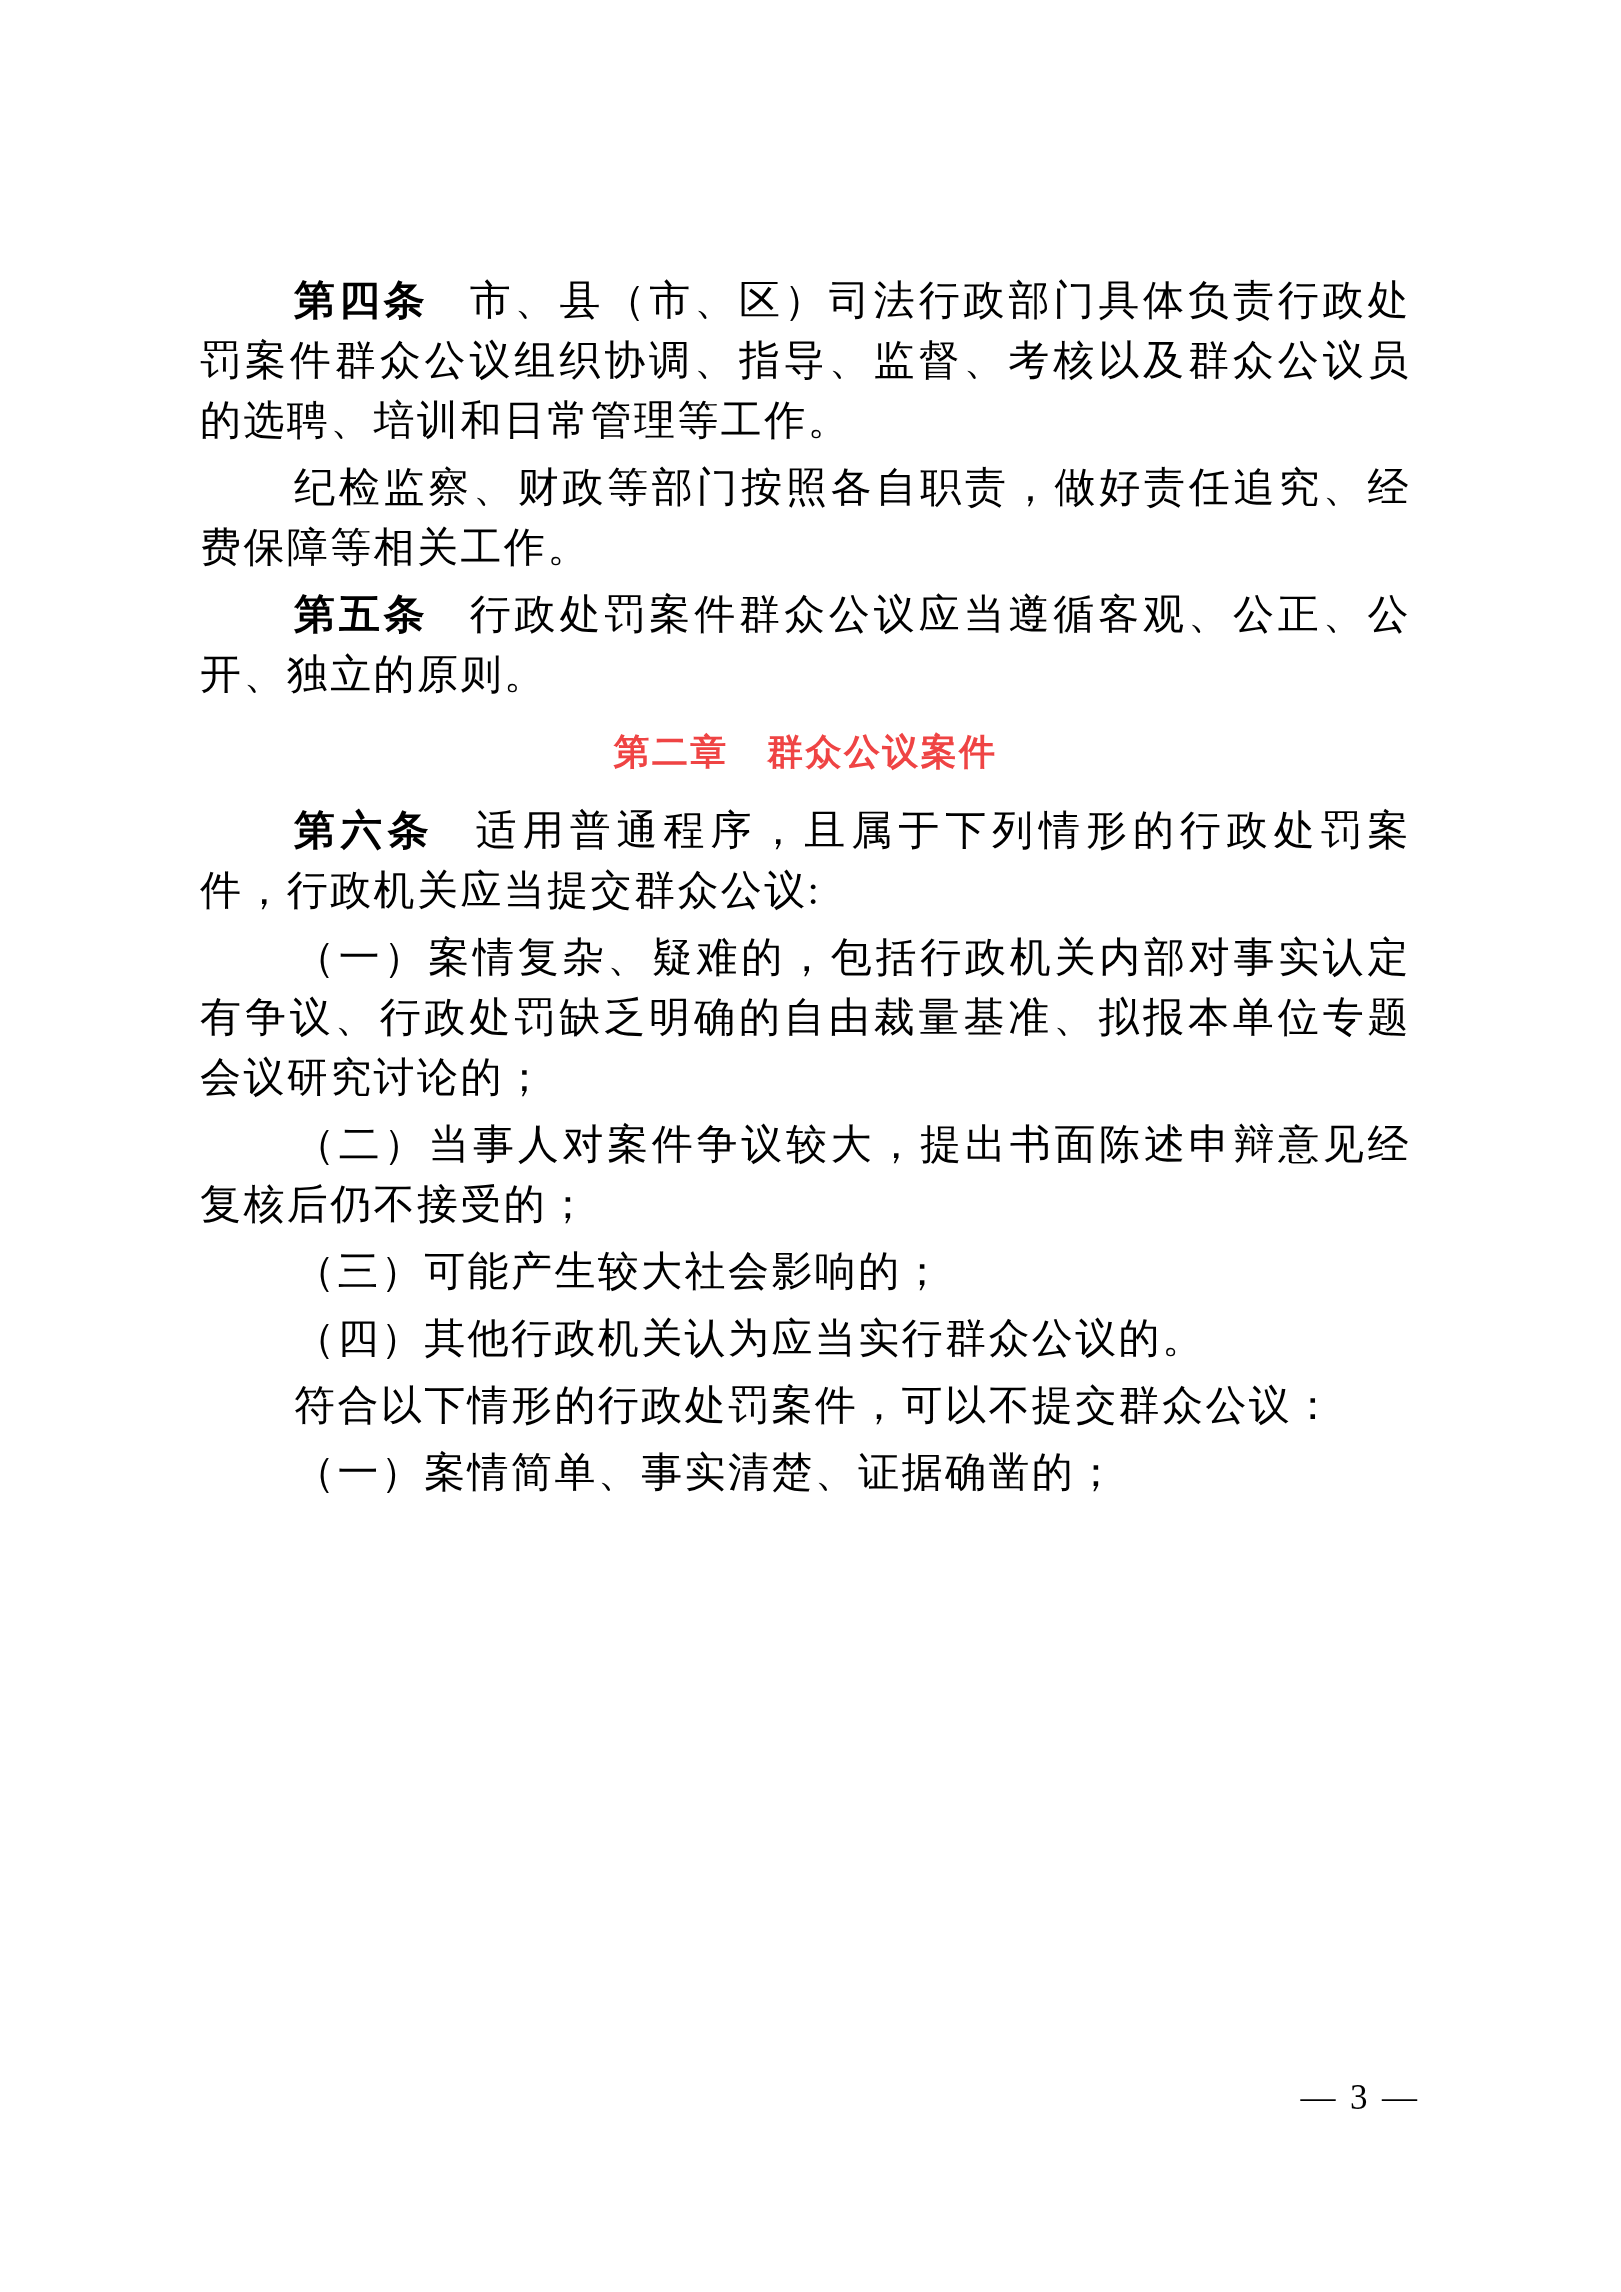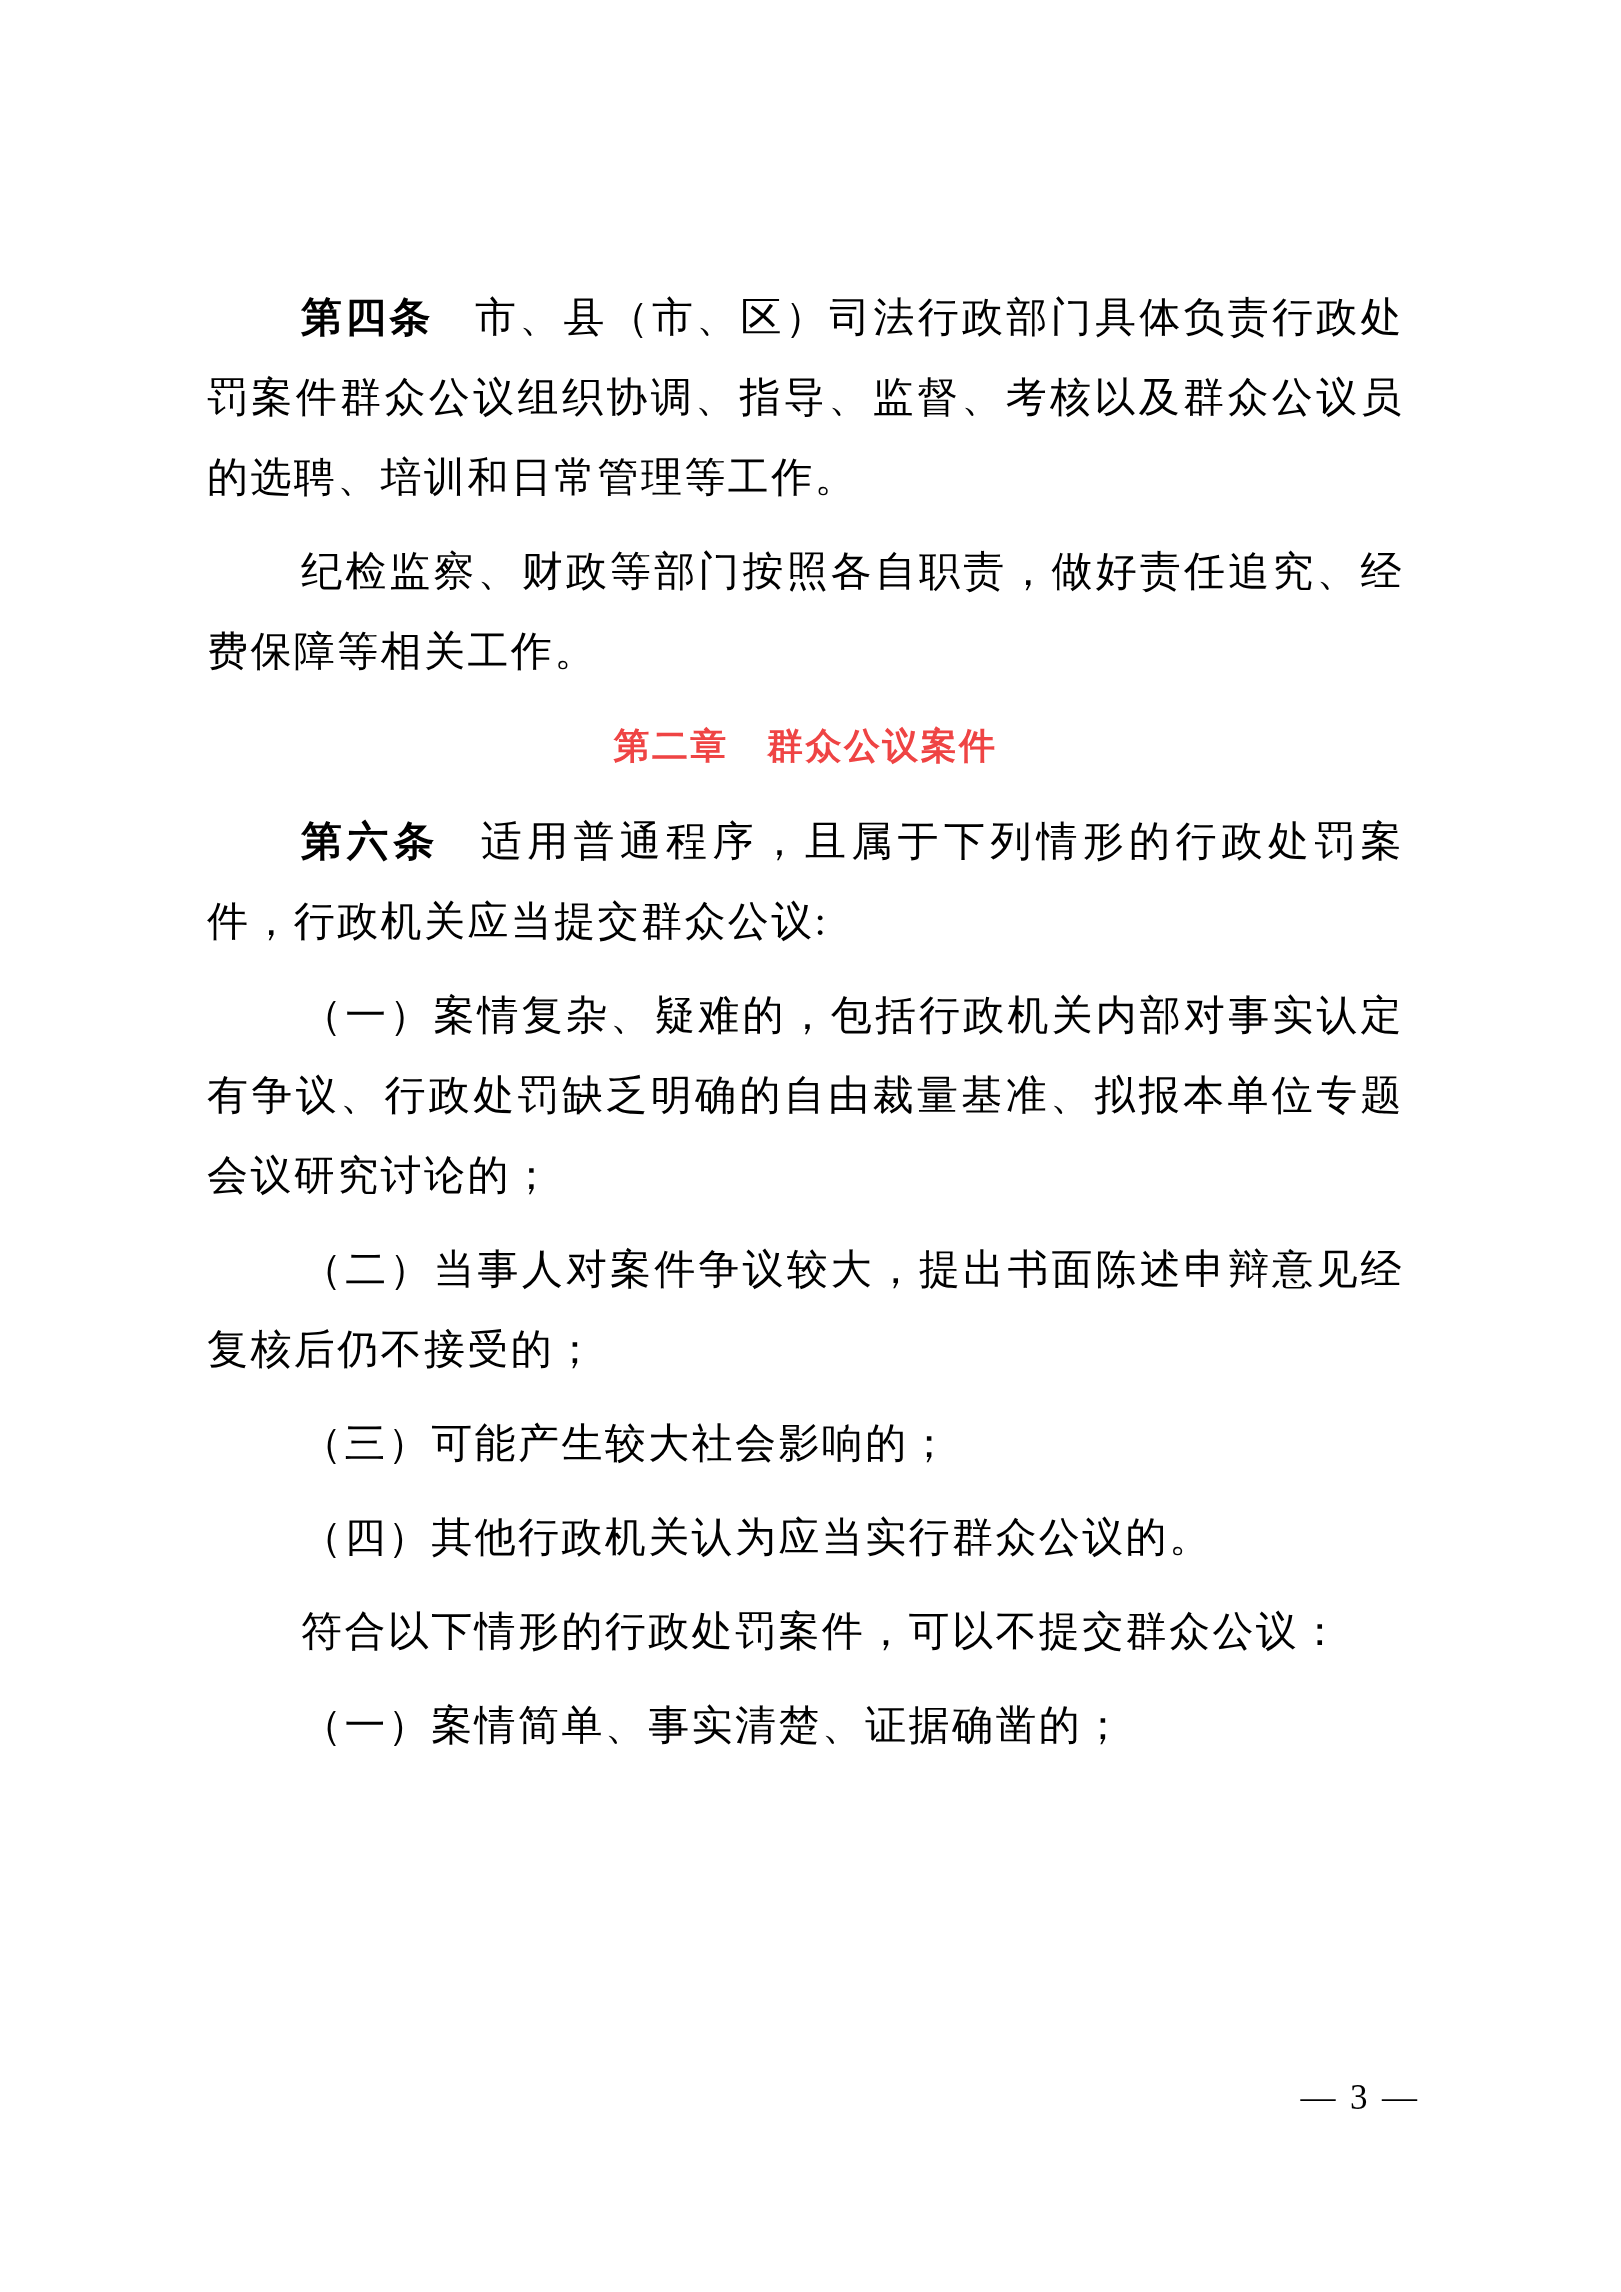--- a/index.html
+++ b/index.html
@@ -16,24 +16,24 @@
     font-family: "Liberation Serif", "DejaVu Serif", serif;
     overflow: hidden;
   }
   .content {
     position: absolute;
     left: 193px;
     top: 263px;
     width: 1225px;
   }
   p.para {
-    margin: 14px;
+    margin: 7px;
     padding: 0;
     font-size: 41px;
-    line-height: 80px;
+    line-height: 60px;
     letter-spacing: 2.4px;
     text-align: justify;
     text-indent: 94px;
     color: #000000;
   }
   .lead {
     font-family: "Liberation Sans", "DejaVu Sans", sans-serif;
     font-weight: 700;
     margin-right: 41px;
   }
@@ -64,20 +64,21 @@
 <body>
 
 <div class="page">
   <div class="content">
 
     <p class="para"><span class="lead">第四条</span><span>市、县（市、区）司法行政部门具体负责行政处罚案件群众公议组织协调、指导、监督、考核以及群众公议员的选聘、培训和日常管理等工作。</span></p>
 
     <p class="para"><span>纪检监察、财政等部门按照各自职责，做好责任追究、经费保障等相关工作。</span></p>
 
 
+    <p class="para"><span class="lead">第五条</span><span>行政处罚案件群众公议应当遵循客观、公正、公开、独立的原则。</span></p>
 
 
     <h2 class="chapter">第二章　群众公议案件</h2>
 
     <p class="para"><span class="lead">第六条</span><span>适用普通程序，且属于下列情形的行政处罚案件，行政机关应当提交群众公议:</span></p>
 
     <p class="para"><span>（一）案情复杂、疑难的，包括行政机关内部对事实认定有争议、行政处罚缺乏明确的自由裁量基准、拟报本单位专题会议研究讨论的；</span></p>
 
     <p class="para"><span>（二）当事人对案件争议较大，提出书面陈述申辩意见经复核后仍不接受的；</span></p>
 

